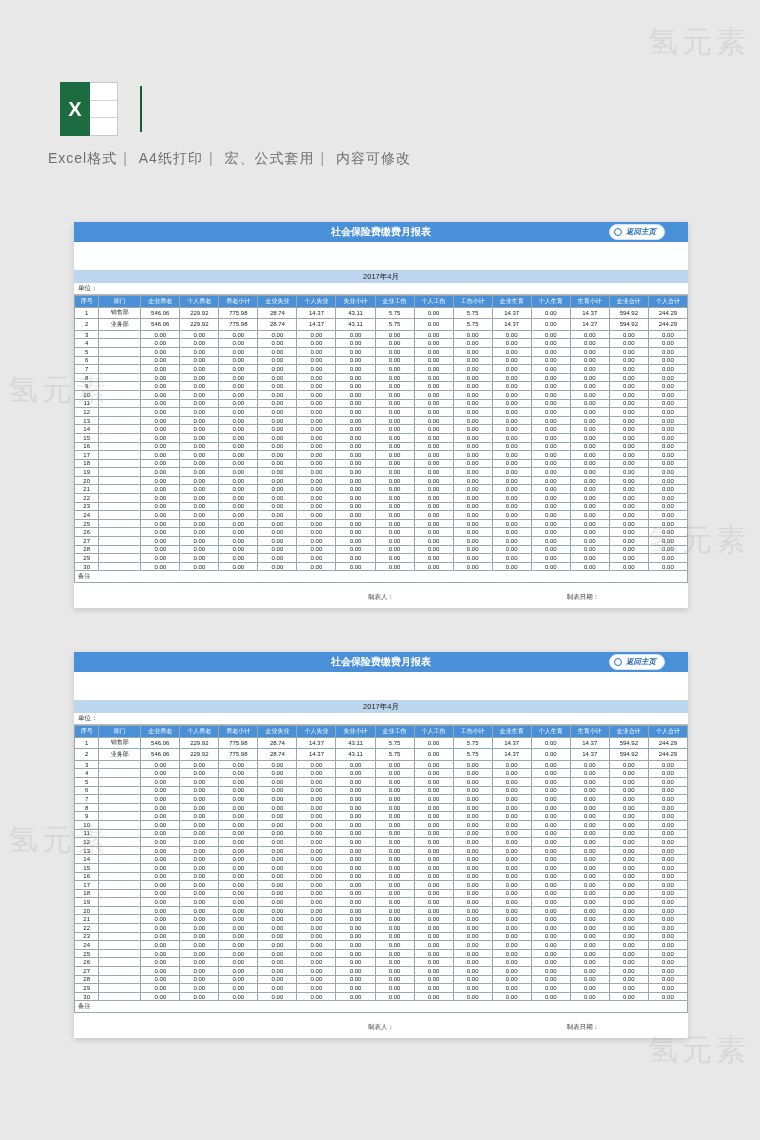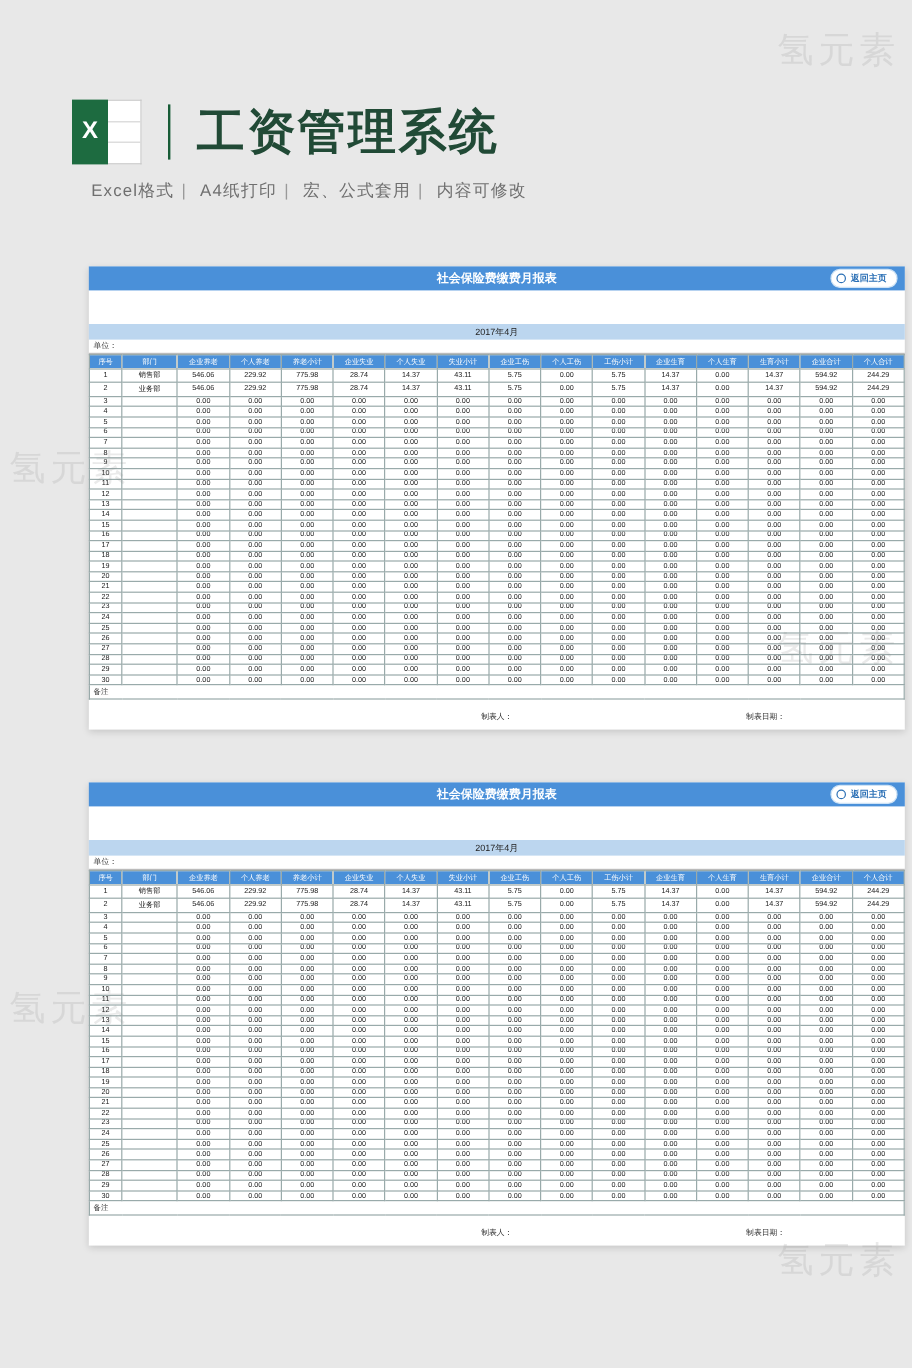--- a/index.html
+++ b/index.html
@@ -71,33 +71,33 @@
   .title-cn {
     font-size: 40px;
     font-weight: 700;
     color: #214a36;
     letter-spacing: 2px;
     white-space: nowrap;
   }
   .subhead {
     position: absolute;
     top: 150px;
-    left: 76px;
+    left: 48px;
     font-size: 14px;
     color: #6f6f6f;
     letter-spacing: 1px;
     text-align: right;
   }
   .subhead span.sep { margin: 0 6px; color:#9a9a9a; }
 
   
   .sheetcard {
     position: absolute;
     left: 74px;
-    width: 680px;
+    width: 614px;
     background: #fff;
     box-shadow: 0 2px 6px rgba(0,0,0,0.15);
     font-size: 6.2px;
     padding-bottom: 4px;
   }
   .sheetcard.one { top: 222px; }
   .sheetcard.two { top: 652px; }
 
   .sc-title {
     background: #4a90d9;
@@ -111,28 +111,29 @@
   .sc-date {
     background: #bcd6ef;
     text-align: center;
     font-size: 7.5px;
     padding: 1.5px 0;
     color:#222;
     margin-top:28px;
   }
   .return-home {
     position: absolute;
-    right: 6px;
+    right: 23px;
     top: 2px;
     background:#fff;
     color:#2a6fb5;
     font-size: 7.5px;
     padding: 2px 8px 2px 16px;
     border-radius: 8px;
     border:1px solid #cfe3f5;
+    font-style:italic;
   }
   .return-home::before{
     content:"";
     position:absolute;
     left:4px; top:3px;
     width:8px; height:8px;
     border:1.5px solid #2a6fb5;
     border-radius:50%;
     box-sizing:border-box;
   }
@@ -192,21 +193,20 @@
 <div class="wm" style="top:520px; right:10px;">氢元素</div>
 <div class="wm" style="top:820px; left:8px;">氢元素</div>
 <div class="wm" style="top:1030px; right:10px;">氢元素</div>
 
 <div class="header">
   <div class="excel-icon">
     <div class="book">X</div>
     <div class="sheet"></div>
   </div>
   <div class="vr"></div>
-  <div class="title-cn">工资管理系统</div>
 </div>
 <div class="subhead">
   <span>Excel格式</span><span class="sep">|</span>
   <span>A4纸打印</span><span class="sep">|</span>
   <span>宏、公式套用</span><span class="sep">|</span>
   <span>内容可修改</span>
 </div>
 
 <div class="sheetcard one">
   <div class="sc-title">

